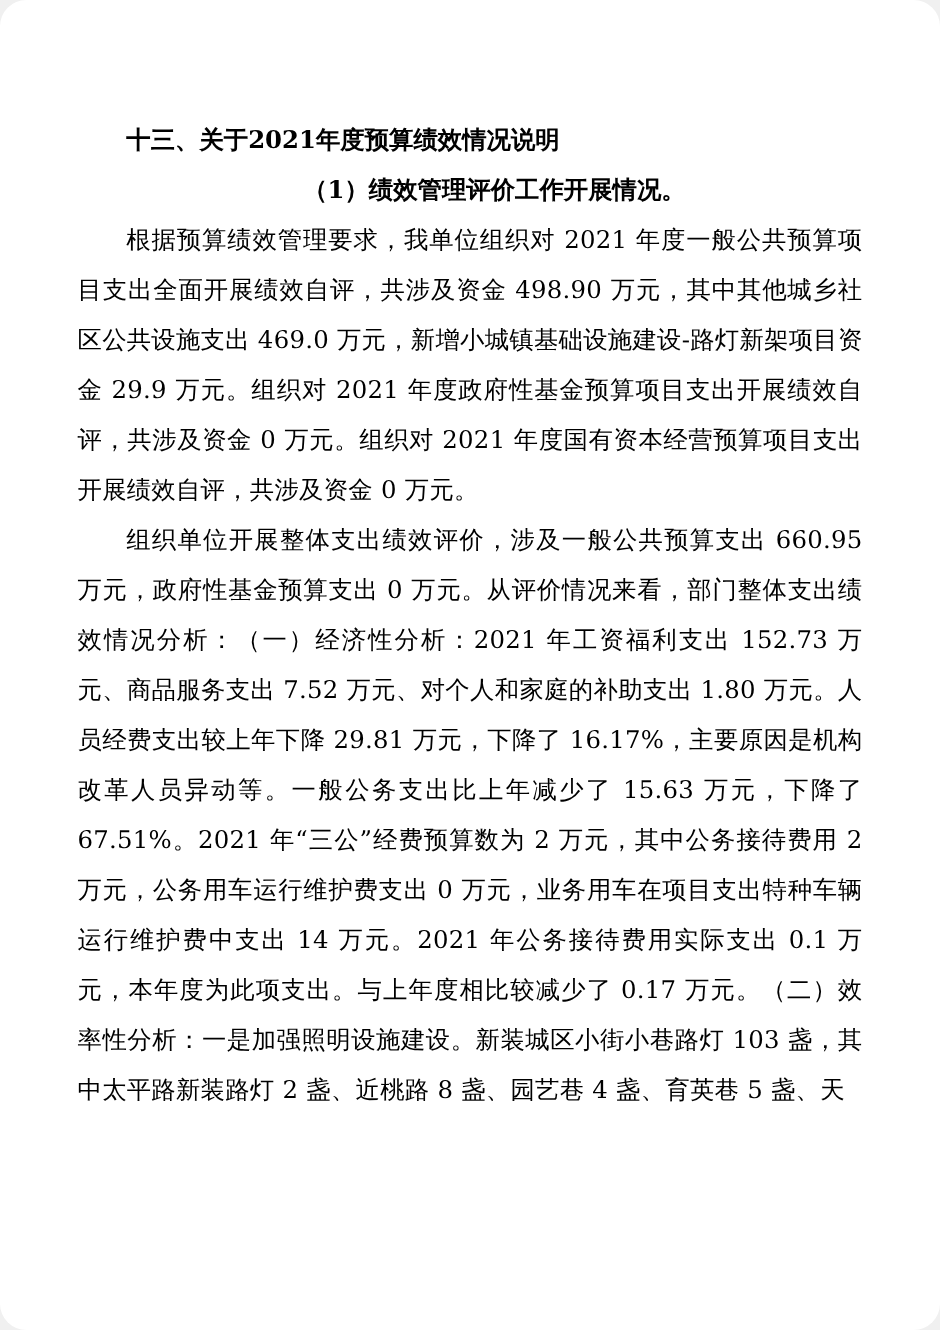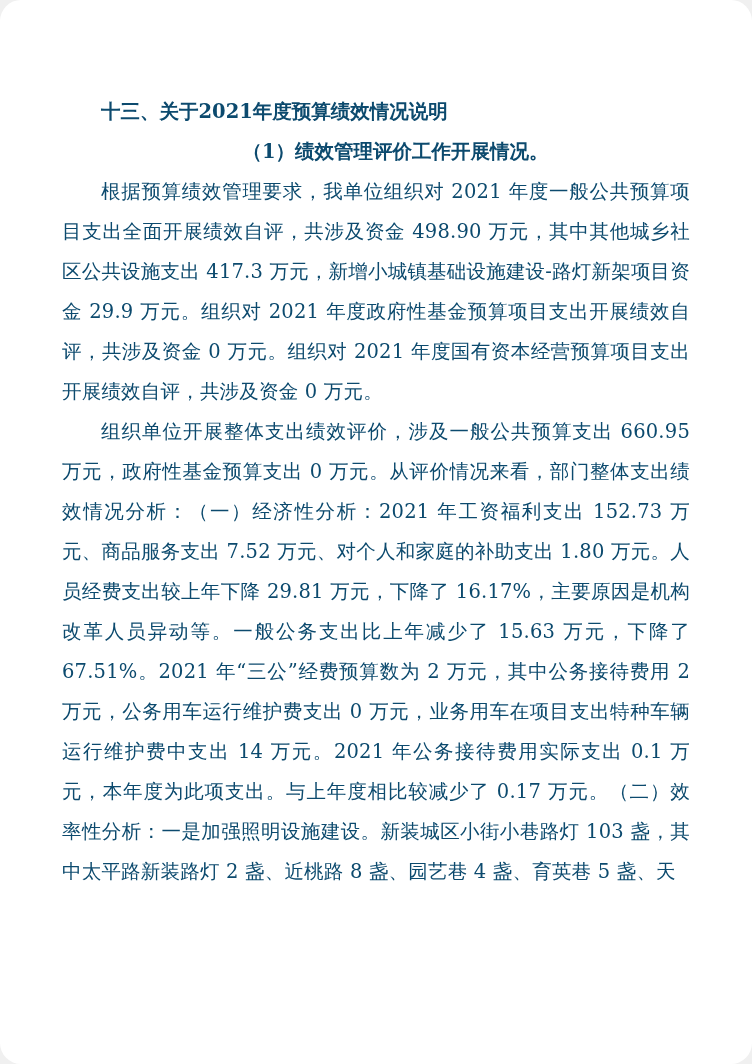--- a/index.html
+++ b/index.html
@@ -9,21 +9,21 @@
   }
   .page {
     width: 752px;
     height: 1064px;
     background: #ffffff;
     margin: 0 auto;
     position: relative;
     box-sizing: border-box;
     padding: 92px 62px 40px 62px;
     font-family: "DejaVu Serif", "Liberation Serif", serif;
-    color: #0c4a6e;
+    color: #000000;
     overflow: hidden;
     border-radius: 21px;
   }
   .doc-body {
     font-size: 19.5px;
     line-height: 40px;
     text-align: justify;
     text-justify: inter-ideograph;
   }
   h1.heading {
@@ -52,16 +52,16 @@
     letter-spacing: 0.2px;
   }
 </style>
 </head>
 <body>
 
 <div class="page">
   <div class="doc-body">
     <h1 class="heading">十三、关于2021年度预算绩效情况说明</h1>
     <h2 class="subheading">（1）绩效管理评价工作开展情况。</h2>
-    <p class="para">根据预算绩效管理要求，我单位组织对 2021 年度一般公共预算项目支出全面开展绩效自评，共涉及资金 498.90 万元，其中其他城乡社区公共设施支出 417.3 万元，新增小城镇基础设施建设-路灯新架项目资金 29.9 万元。组织对 2021 年度政府性基金预算项目支出开展绩效自评，共涉及资金 0 万元。组织对 2021 年度国有资本经营预算项目支出开展绩效自评，共涉及资金 0 万元。</p>
+    <p class="para">根据预算绩效管理要求，我单位组织对 2021 年度一般公共预算项目支出全面开展绩效自评，共涉及资金 498.90 万元，其中其他城乡社区公共设施支出 469.0 万元，新增小城镇基础设施建设-路灯新架项目资金 29.9 万元。组织对 2021 年度政府性基金预算项目支出开展绩效自评，共涉及资金 0 万元。组织对 2021 年度国有资本经营预算项目支出开展绩效自评，共涉及资金 0 万元。</p>
     <p class="para">组织单位开展整体支出绩效评价，涉及一般公共预算支出 660.95 万元，政府性基金预算支出 0 万元。从评价情况来看，部门整体支出绩效情况分析：（一）经济性分析：2021 年工资福利支出 152.73 万元、商品服务支出 7.52 万元、对个人和家庭的补助支出 1.80 万元。人员经费支出较上年下降 29.81 万元，下降了 16.17%，主要原因是机构改革人员异动等。一般公务支出比上年减少了 15.63 万元，下降了 67.51%。2021 年“三公”经费预算数为 2 万元，其中公务接待费用 2 万元，公务用车运行维护费支出 0 万元，业务用车在项目支出特种车辆运行维护费中支出 14 万元。2021 年公务接待费用实际支出 0.1 万元，本年度为此项支出。与上年度相比较减少了 0.17 万元。（二）效率性分析：一是加强照明设施建设。新装城区小街小巷路灯 103 盏，其中太平路新装路灯 2 盏、近桃路 8 盏、园艺巷 4 盏、育英巷 5 盏、天</p>
   </div>
 </div>
 
 </body></html>

